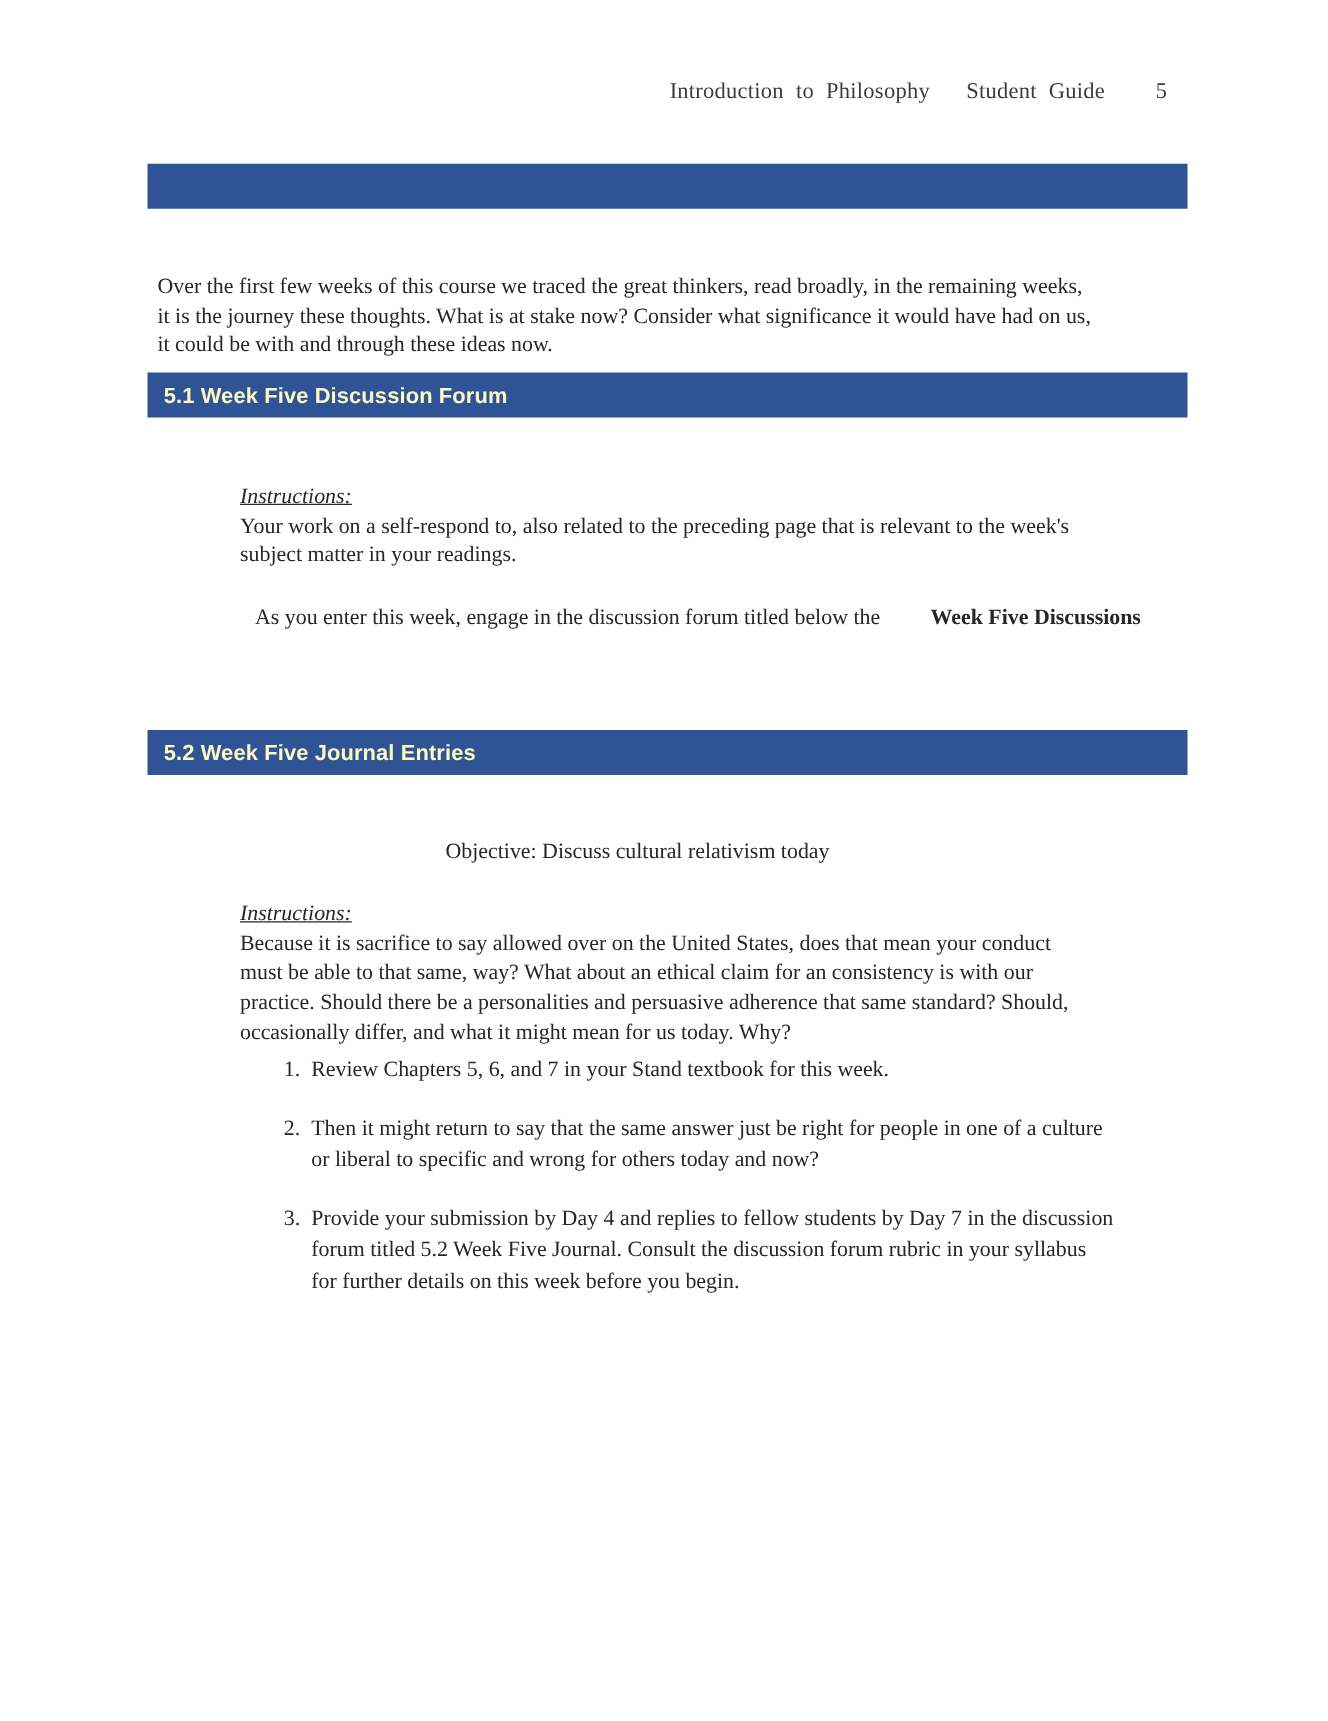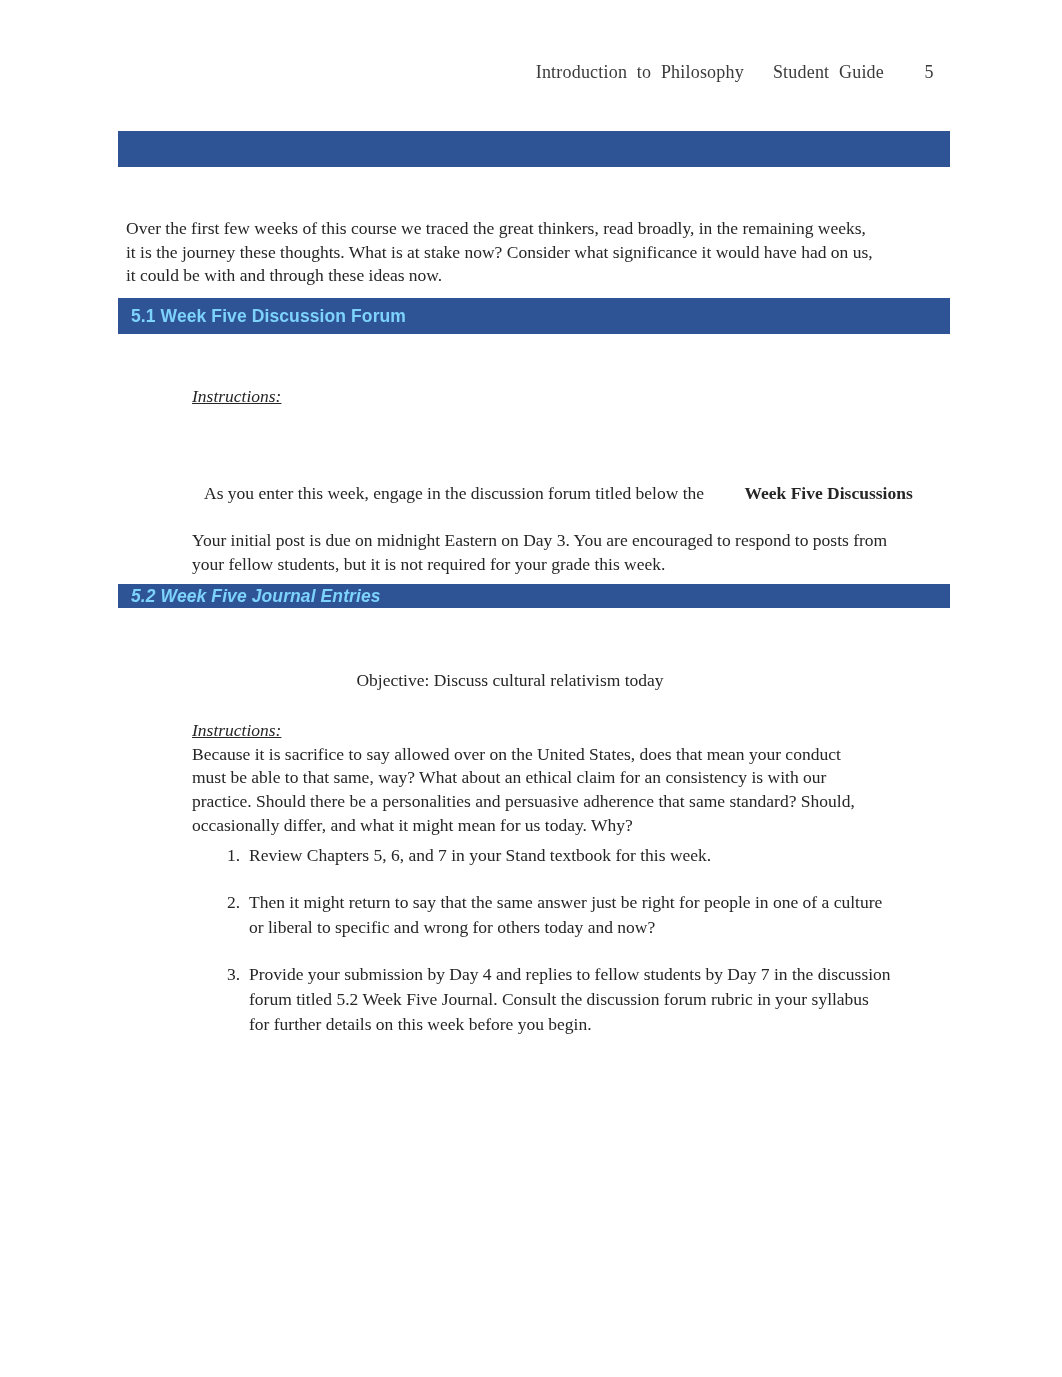--- a/index.html
+++ b/index.html
@@ -11,21 +11,21 @@
   .runhead{position:absolute;top:62px;left:117px;width:830px;height:22px;
            font-family:"Liberation Serif",serif;font-size:18px;color:#3b3b3b;}
   .runhead .title{position:absolute;right:63px;letter-spacing:0.2px;white-space:nowrap;}
   .runhead .t1{word-spacing:5px;}
   .runhead .t2{margin-left:29px;word-spacing:5px;}
   .runhead .pgno{position:absolute;right:8px;width:20px;text-align:center;font-size:18px;letter-spacing:0;}
 
   
   .bluebar{position:absolute;left:118px;width:832px;background:#2f5496;
            box-sizing:border-box;display:flex;align-items:center;}
-  .bluebar .lbl{color:#7dd3fc;font-family:"Liberation Sans",sans-serif;
+  .bluebar .lbl{color:#fef9c3;font-family:"Liberation Sans",sans-serif;
            font-weight:bold;font-size:17.5px;padding-left:13px;white-space:nowrap;
            letter-spacing:0.1px;}
 
   .para{position:absolute;font-size:17.5px;line-height:1.35;color:#262626;margin-top:20px;}
   .ol{position:absolute;font-size:17.5px;line-height:25px;color:#262626;}
   .ol .li{position:relative;margin-bottom:22px;padding-left:0;}
   .ol .num{position:absolute;left:0;top:0;}
   .ol .txt{display:block;margin-left:22px;}
   .uline{text-decoration:underline;font-style:italic;}
   .lbline{display:block;width:max-content;}
@@ -46,30 +46,30 @@
   </div>
 
   <div class="para" id="intro" style="left:126px;top:197px;width:750px;">Over the first few weeks of this course we traced the great thinkers, read broadly, in the remaining weeks, it is the journey these thoughts. What is at stake now? Consider what significance it would have had on us, it could be with and through these ideas now.</div>
 
   <div class="bluebar" id="bar1" style="top:298px;height:36px;">
     <span class="lbl">5.1   Week Five Discussion Forum</span>
   </div>
 
   <div class="para" id="disc-instr" style="left:192px;top:365px;width:700px;">
     <div class="uline lbline">Instructions:</div>
+    <div>Your work on a self-respond to, also related to the preceding page that is relevant to the week's subject matter in your readings.</div>
   </div>
 
   <div class="para" id="disc-prompt" style="left:204px;top:462px;width:760px;">
     <span>As you enter this week, engage in the discussion forum titled below the</span>
     <span class="blink">Week Five Discussions</span>
   </div>
 
-  <div class="para" id="disc-close" style="left:192px;top:509px;width:712px;">Your initial post is due on midnight Eastern on Day 3. You are encouraged to respond to posts from your fellow students, but it is not required for your grade this week.</div>
 
-  <div class="bluebar" id="bar2" style="top:584px;height:24px;font-style:italic;">
+  <div class="bluebar" id="bar2" style="top:584px;height:36px;">
     <span class="lbl">5.2   Week Five Journal Entries</span>
   </div>
 
   <div class="para" id="jr-obj" style="left:130px;top:649px;width:760px;text-align:center;">
     <span>Objective:</span>
     <span>Discuss cultural relativism today</span>
   </div>
 
   <div class="para" id="jr-instr" style="left:192px;top:699px;width:676px;">
     <div class="uline lbline">Instructions:</div>

